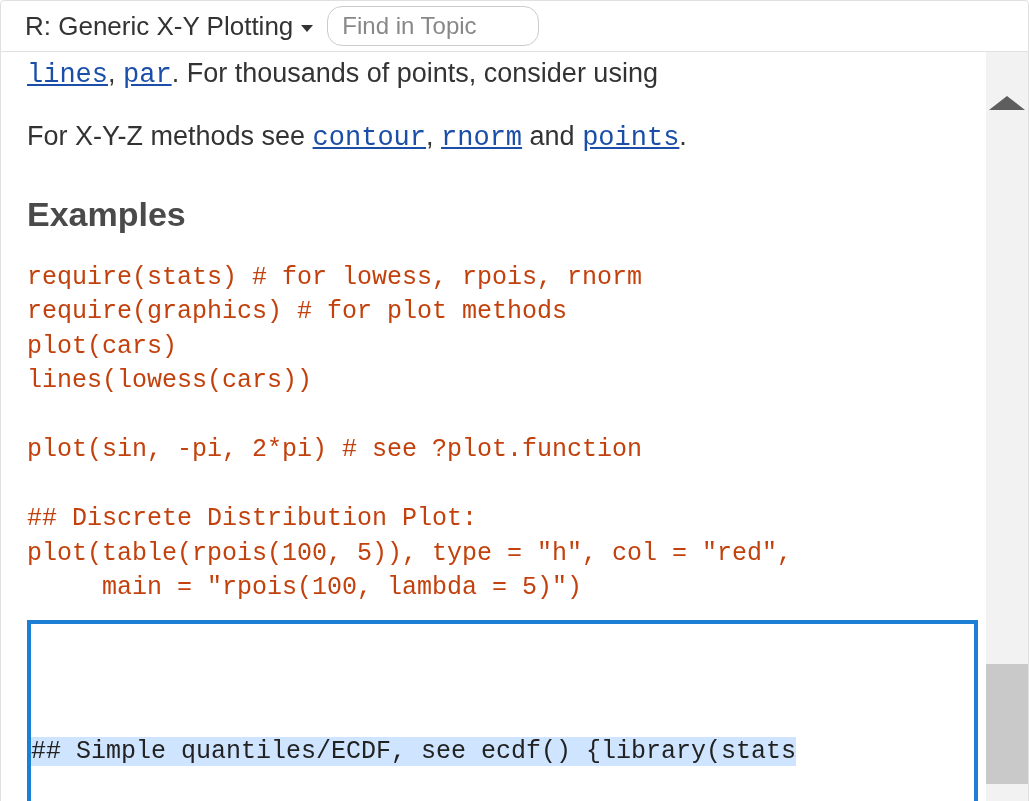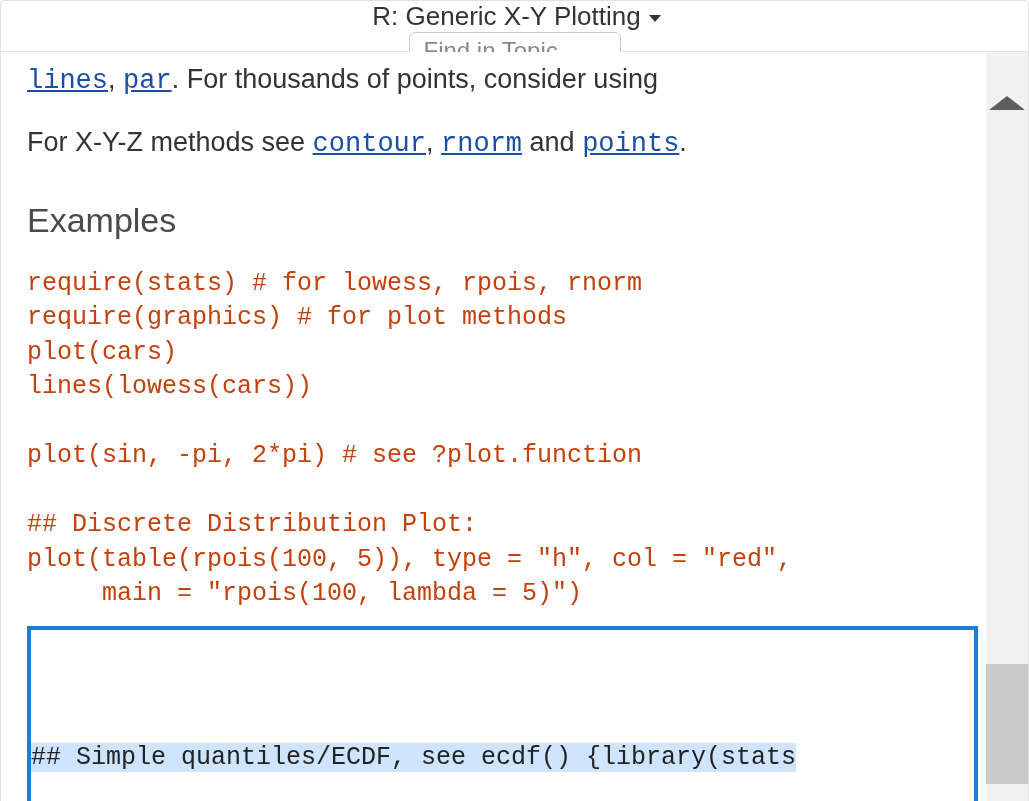--- a/index.html
+++ b/index.html
@@ -13,23 +13,22 @@
     overflow: hidden;
     position: relative;
   }
   .topbar {
     border: 1px solid #e0e0e0;
     border-radius: 4px 4px 0 0;
     height: 52px;
     display: flex;
     align-items: center;
     padding: 0 20px;
-    gap: 0;
-    background: #fff;
-    flex-direction: column;
+    gap: 14px;
+    background: #fff;
   }
   .title {
     font-size: 26px;
     color: #333;
     padding-left: 4px;
     display: flex;
     align-items: center;
     gap: 6px;
   }
   .title .caret {
@@ -39,21 +38,21 @@
     border-right: 6px solid transparent;
     border-top: 7px solid #333;
     margin-left: 2px;
     position: relative;
     top: 2px;
   }
   .find-input {
     font-size: 24px;
     color: #3b82f6;
     border: 1px solid #ccc;
-    border-radius: 6px;
+    border-radius: 15px;
     padding: 4px 14px;
     height: 40px;
     width: 212px;
     background: #fff;
   }
   .find-input::placeholder { color: #888; }
 
   .viewport {
     position: relative;
     border-left: 1px solid #e0e0e0;
@@ -97,38 +96,38 @@
     right: 42px;
     top: 0;
     bottom: 0;
     padding: 0 8px 10px 26px;
     overflow: hidden;
     font-size: 27px;
     line-height: 1.28;
   }
 
   .cut-line {
-    margin-top: 10px;
+    margin-top: 4px;
     white-space: nowrap;
   }
   .mono, code, pre {
     font-family: "Lucida Console", Menlo, Consolas, "Courier New", monospace;
   }
   a.link {
     color: #1a4ea8;
     text-decoration: underline;
   }
   a.link.mono { font-family: "Lucida Console", Menlo, Consolas, "Courier New", monospace; }
 
   .para { margin-top: 26px; font-size: 27px; }
 
   h2.section {
     margin: 38px 0 24px 0;
     font-size: 34px;
-    font-weight: 400;
+    font-weight: 700;
     color: #4a4a4a;
   }
 
   pre.codeblock {
     margin: 0;
     font-size: 25px;
     line-height: 1.38;
     white-space: pre;
     color: #c2410c;
   }

